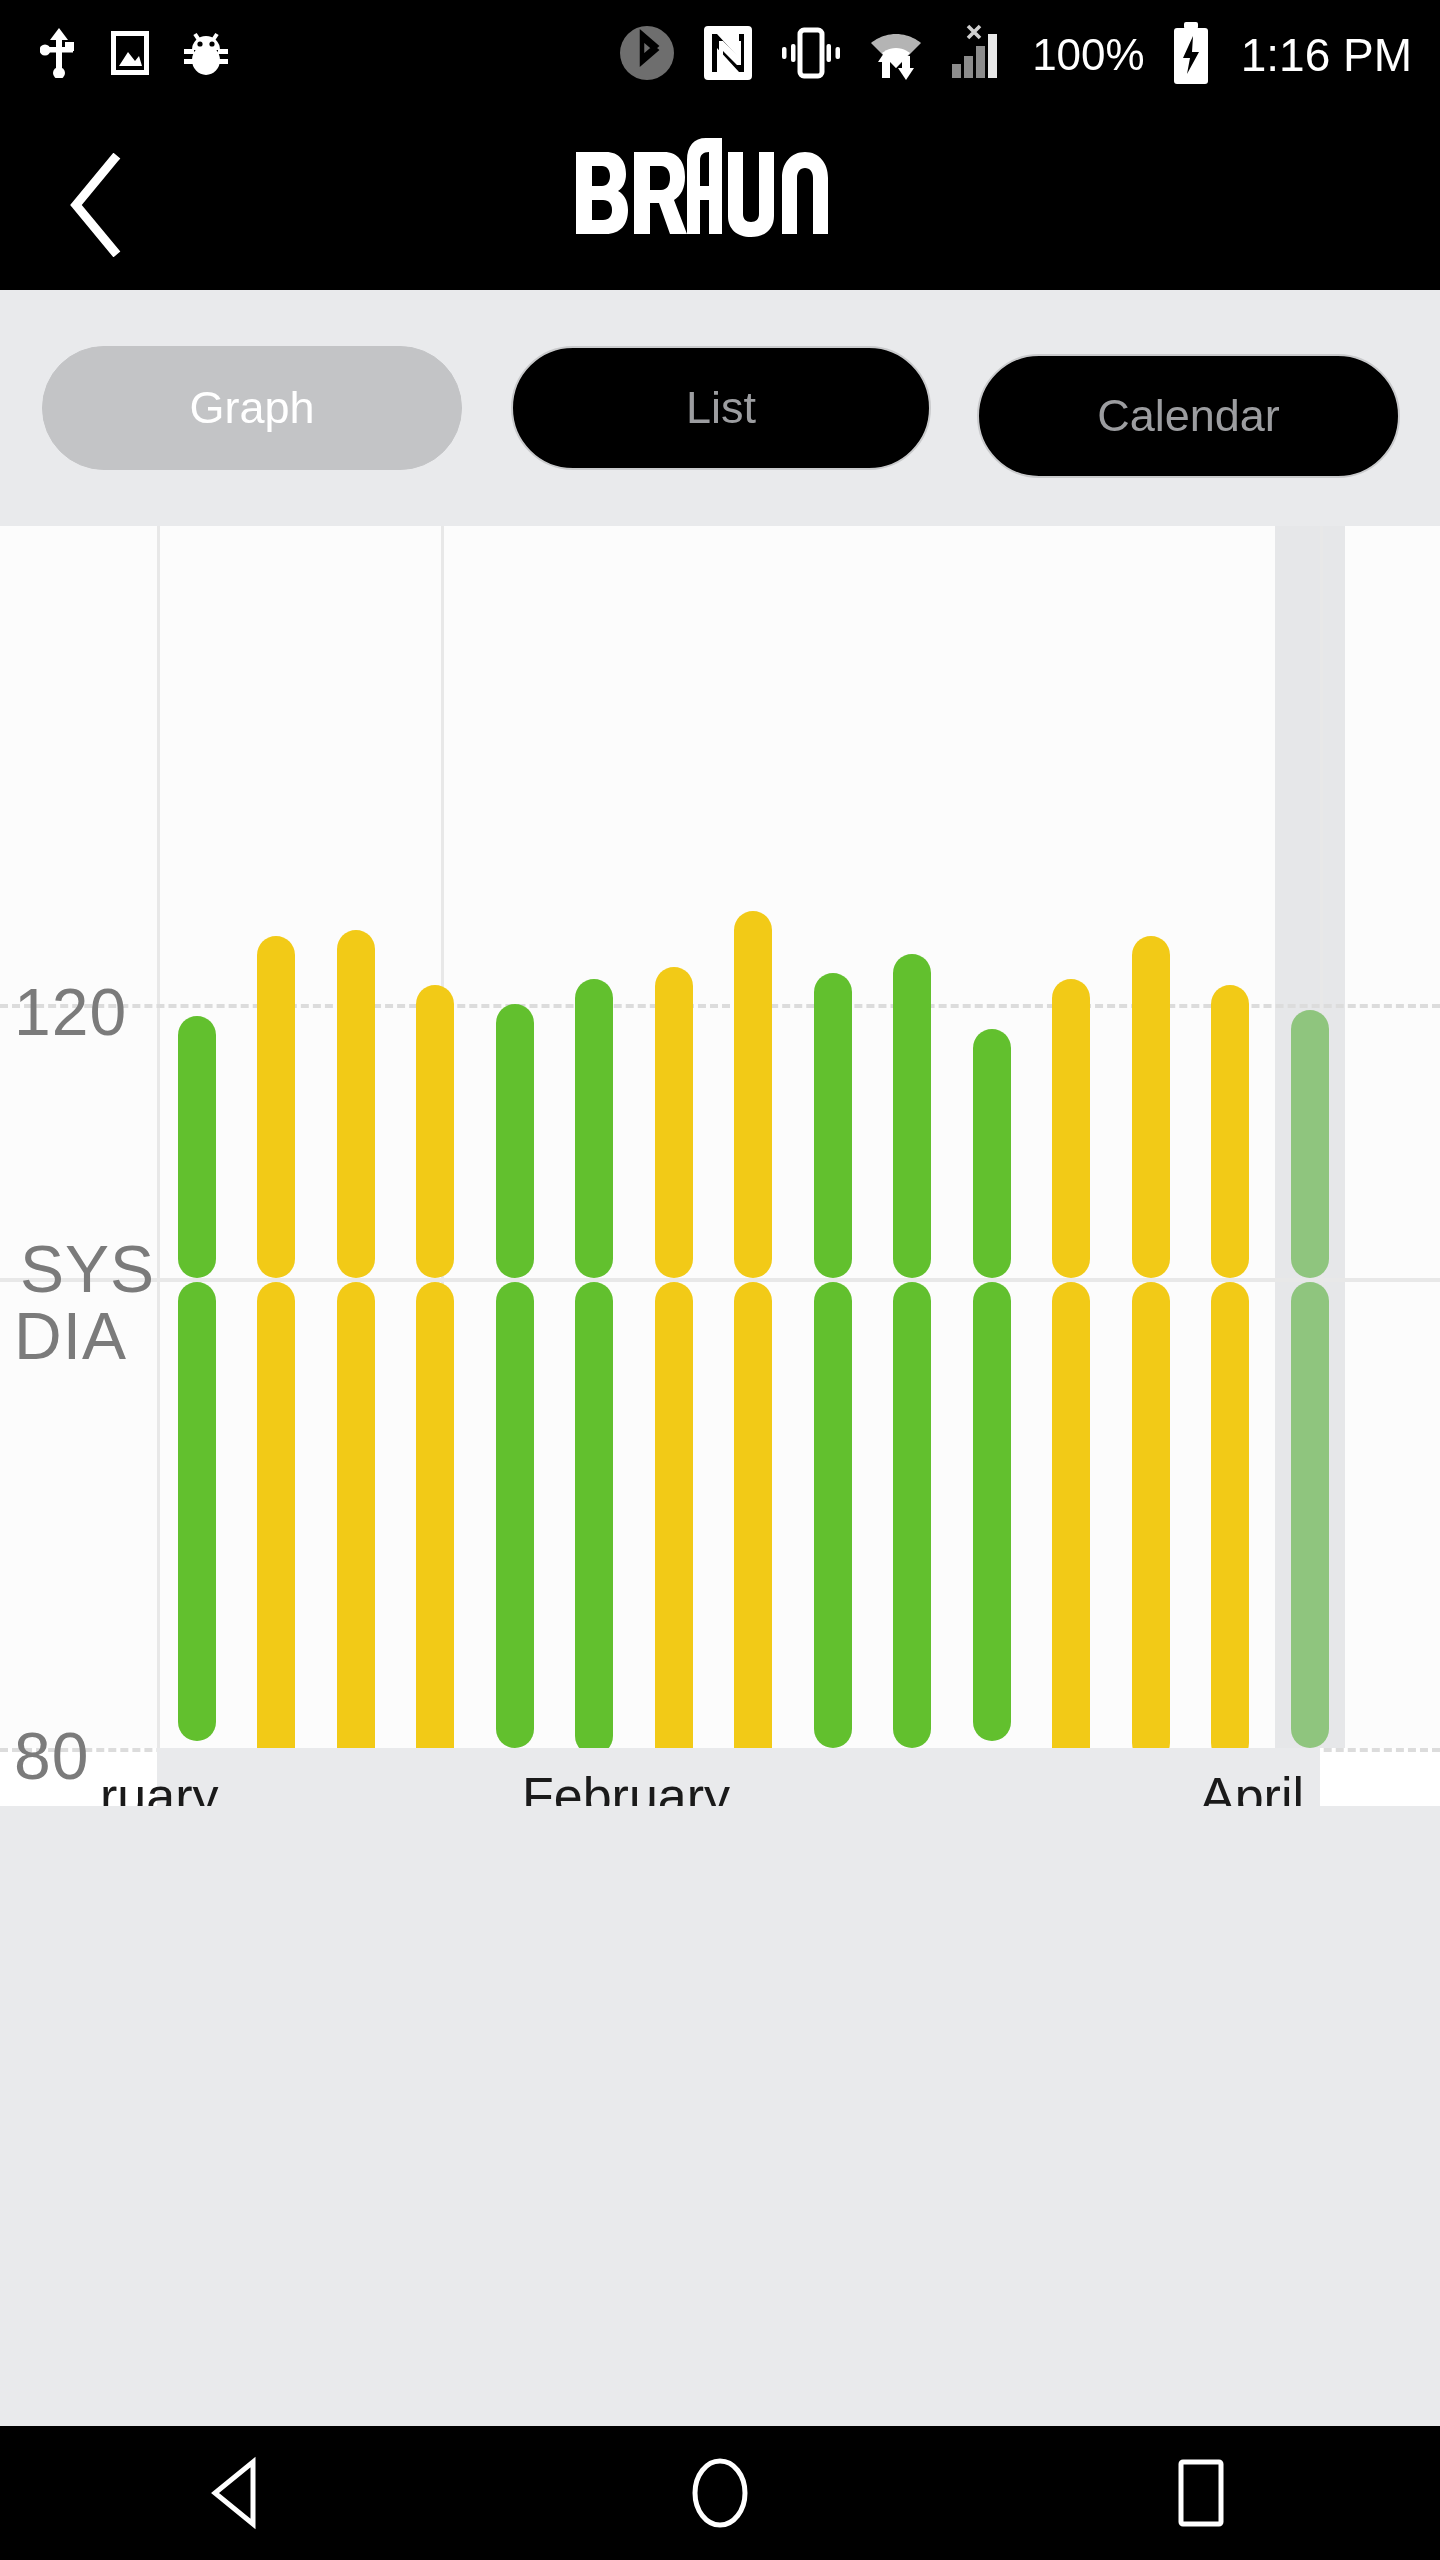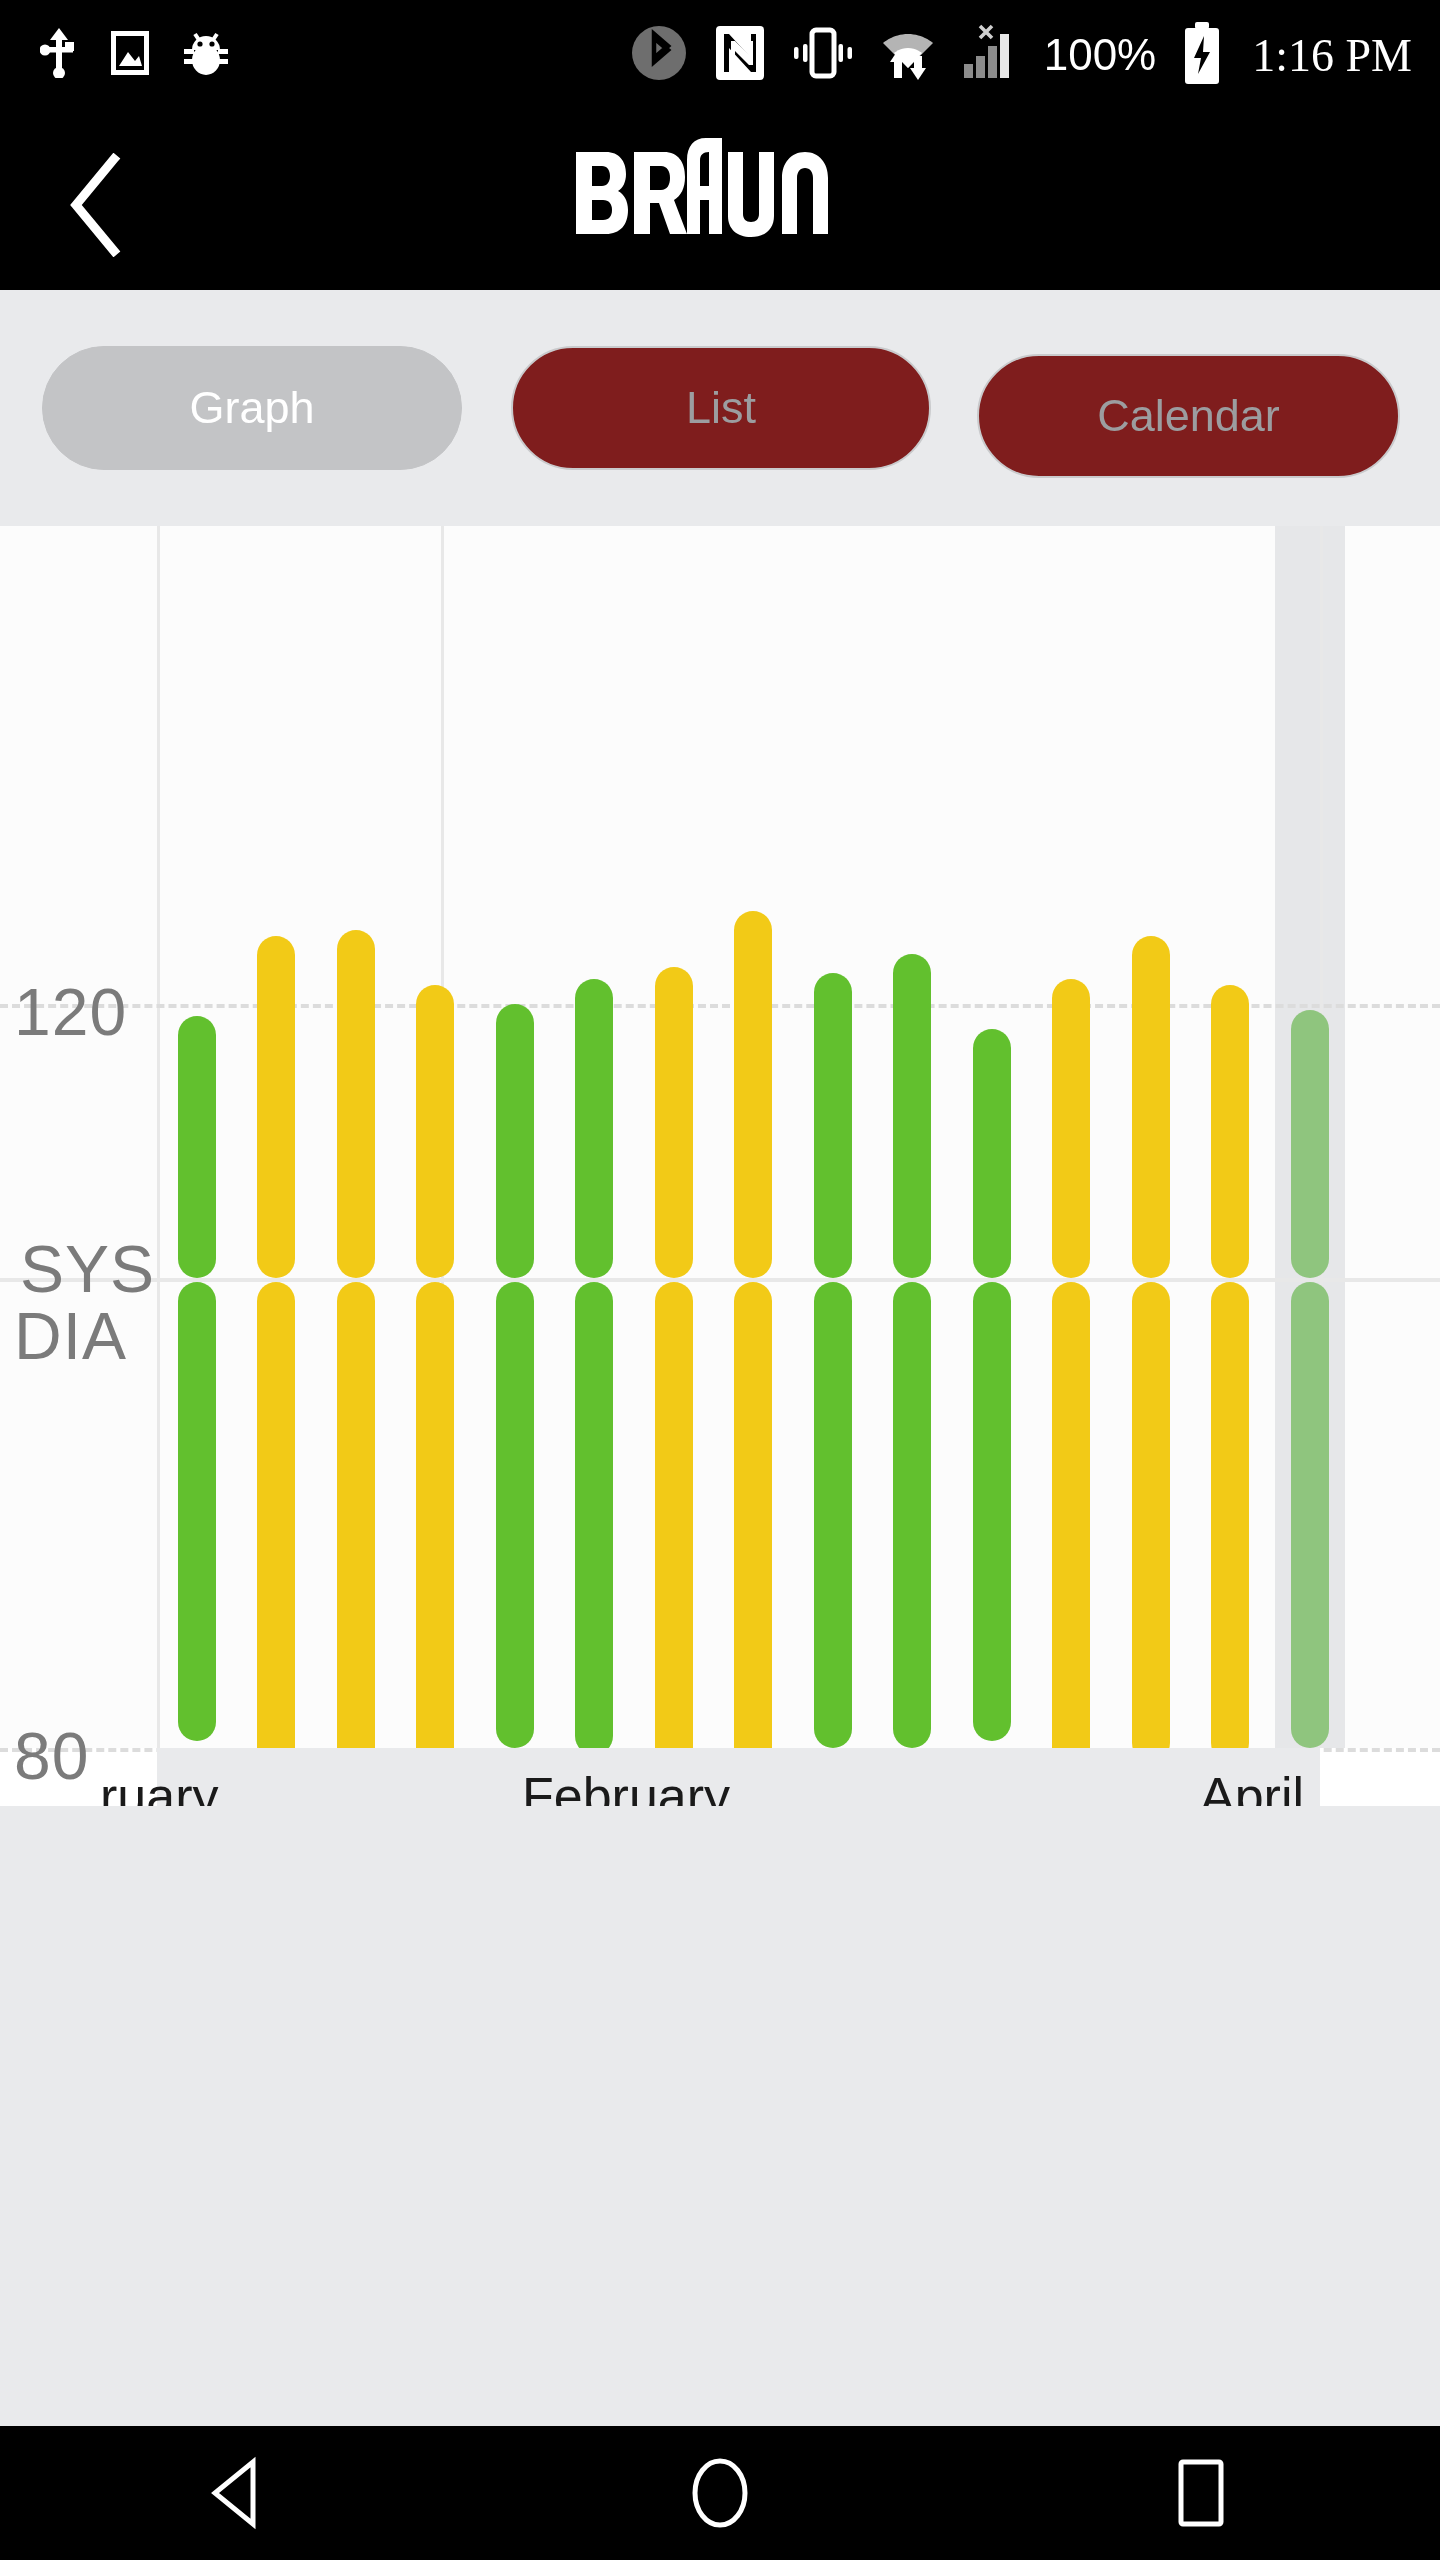--- a/index.html
+++ b/index.html
@@ -5,32 +5,32 @@
   * { margin:0; padding:0; box-sizing:border-box; }
   html,body { width:1440px; height:2560px; background:#fff; }
   body { font-family:"Liberation Sans", sans-serif; -webkit-font-smoothing:antialiased; }
 
   
   .statusbar{position:absolute;left:0;top:0;width:1440px;height:110px;background:#000;display:flex;align-items:center;}
   .sb-left{display:flex;align-items:center;gap:30px;padding-left:40px;}
   .sb-right{margin-left:auto;display:flex;align-items:center;gap:26px;padding-right:28px;}
   .sb-ico{display:block;}
   .sb-pct{color:#fff;font-size:44px;letter-spacing:0px;font-family:"Liberation Sans",sans-serif;}
-  .sb-time{color:#fff;font-size:46px;letter-spacing:0px;font-family:Liberation Serif, serif;margin-left:4px;}
+  .sb-time{color:#fff;font-size:46px;letter-spacing:0px;font-family:Liberation Sans, sans-serif;margin-left:4px;}
 
   
   .titlebar{position:absolute;left:0;top:110px;width:1440px;height:180px;background:#000;}
   .backbtn{position:absolute;left:40px;top:40px;width:110px;height:110px;display:flex;align-items:center;justify-content:center;}
   .braun{position:absolute;left:0;top:0;width:1440px;height:180px;display:flex;align-items:center;justify-content:center;}
 
   
   .tabbar{position:absolute;left:0;top:290px;width:1440px;height:236px;background:#e9eaec;display:flex;align-items:center;}
   .tab{height:124px;border-radius:64px;display:flex;align-items:center;justify-content:center;font-size:45px;}
   .tab.sel{background:#c3c4c6;color:#fff;border:1px solid #c3c4c6;}
-  .tab.unsel{background:#7f1d1d;color:#9c9da0;border:2px solid #c9cacc;}
+  .tab.unsel{background:#000000;color:#9c9da0;border:2px solid #c9cacc;}
   #tab0{position:absolute;left:42px;width:420px;}
   #tab1{position:absolute;left:511px;width:420px;}
   #tab2{position:absolute;left:977px;width:423px;margin-top:16px;}
 
   
   .chartwrap{position:absolute;left:0;top:526px;width:1440px;height:1280px;background:#fff;overflow:hidden;}
   .plot{position:absolute;left:0;top:0;width:1440px;height:1280px;}
   .panel-sys{position:absolute;left:0;top:0;width:1440px;height:752px;background:#fcfcfc;}
   .panel-dia{position:absolute;left:0;top:756px;width:1440px;height:466px;background:#fcfcfc;}
   .sep{position:absolute;left:0;top:752px;width:1440px;height:4px;background:#e8e8e8;}

